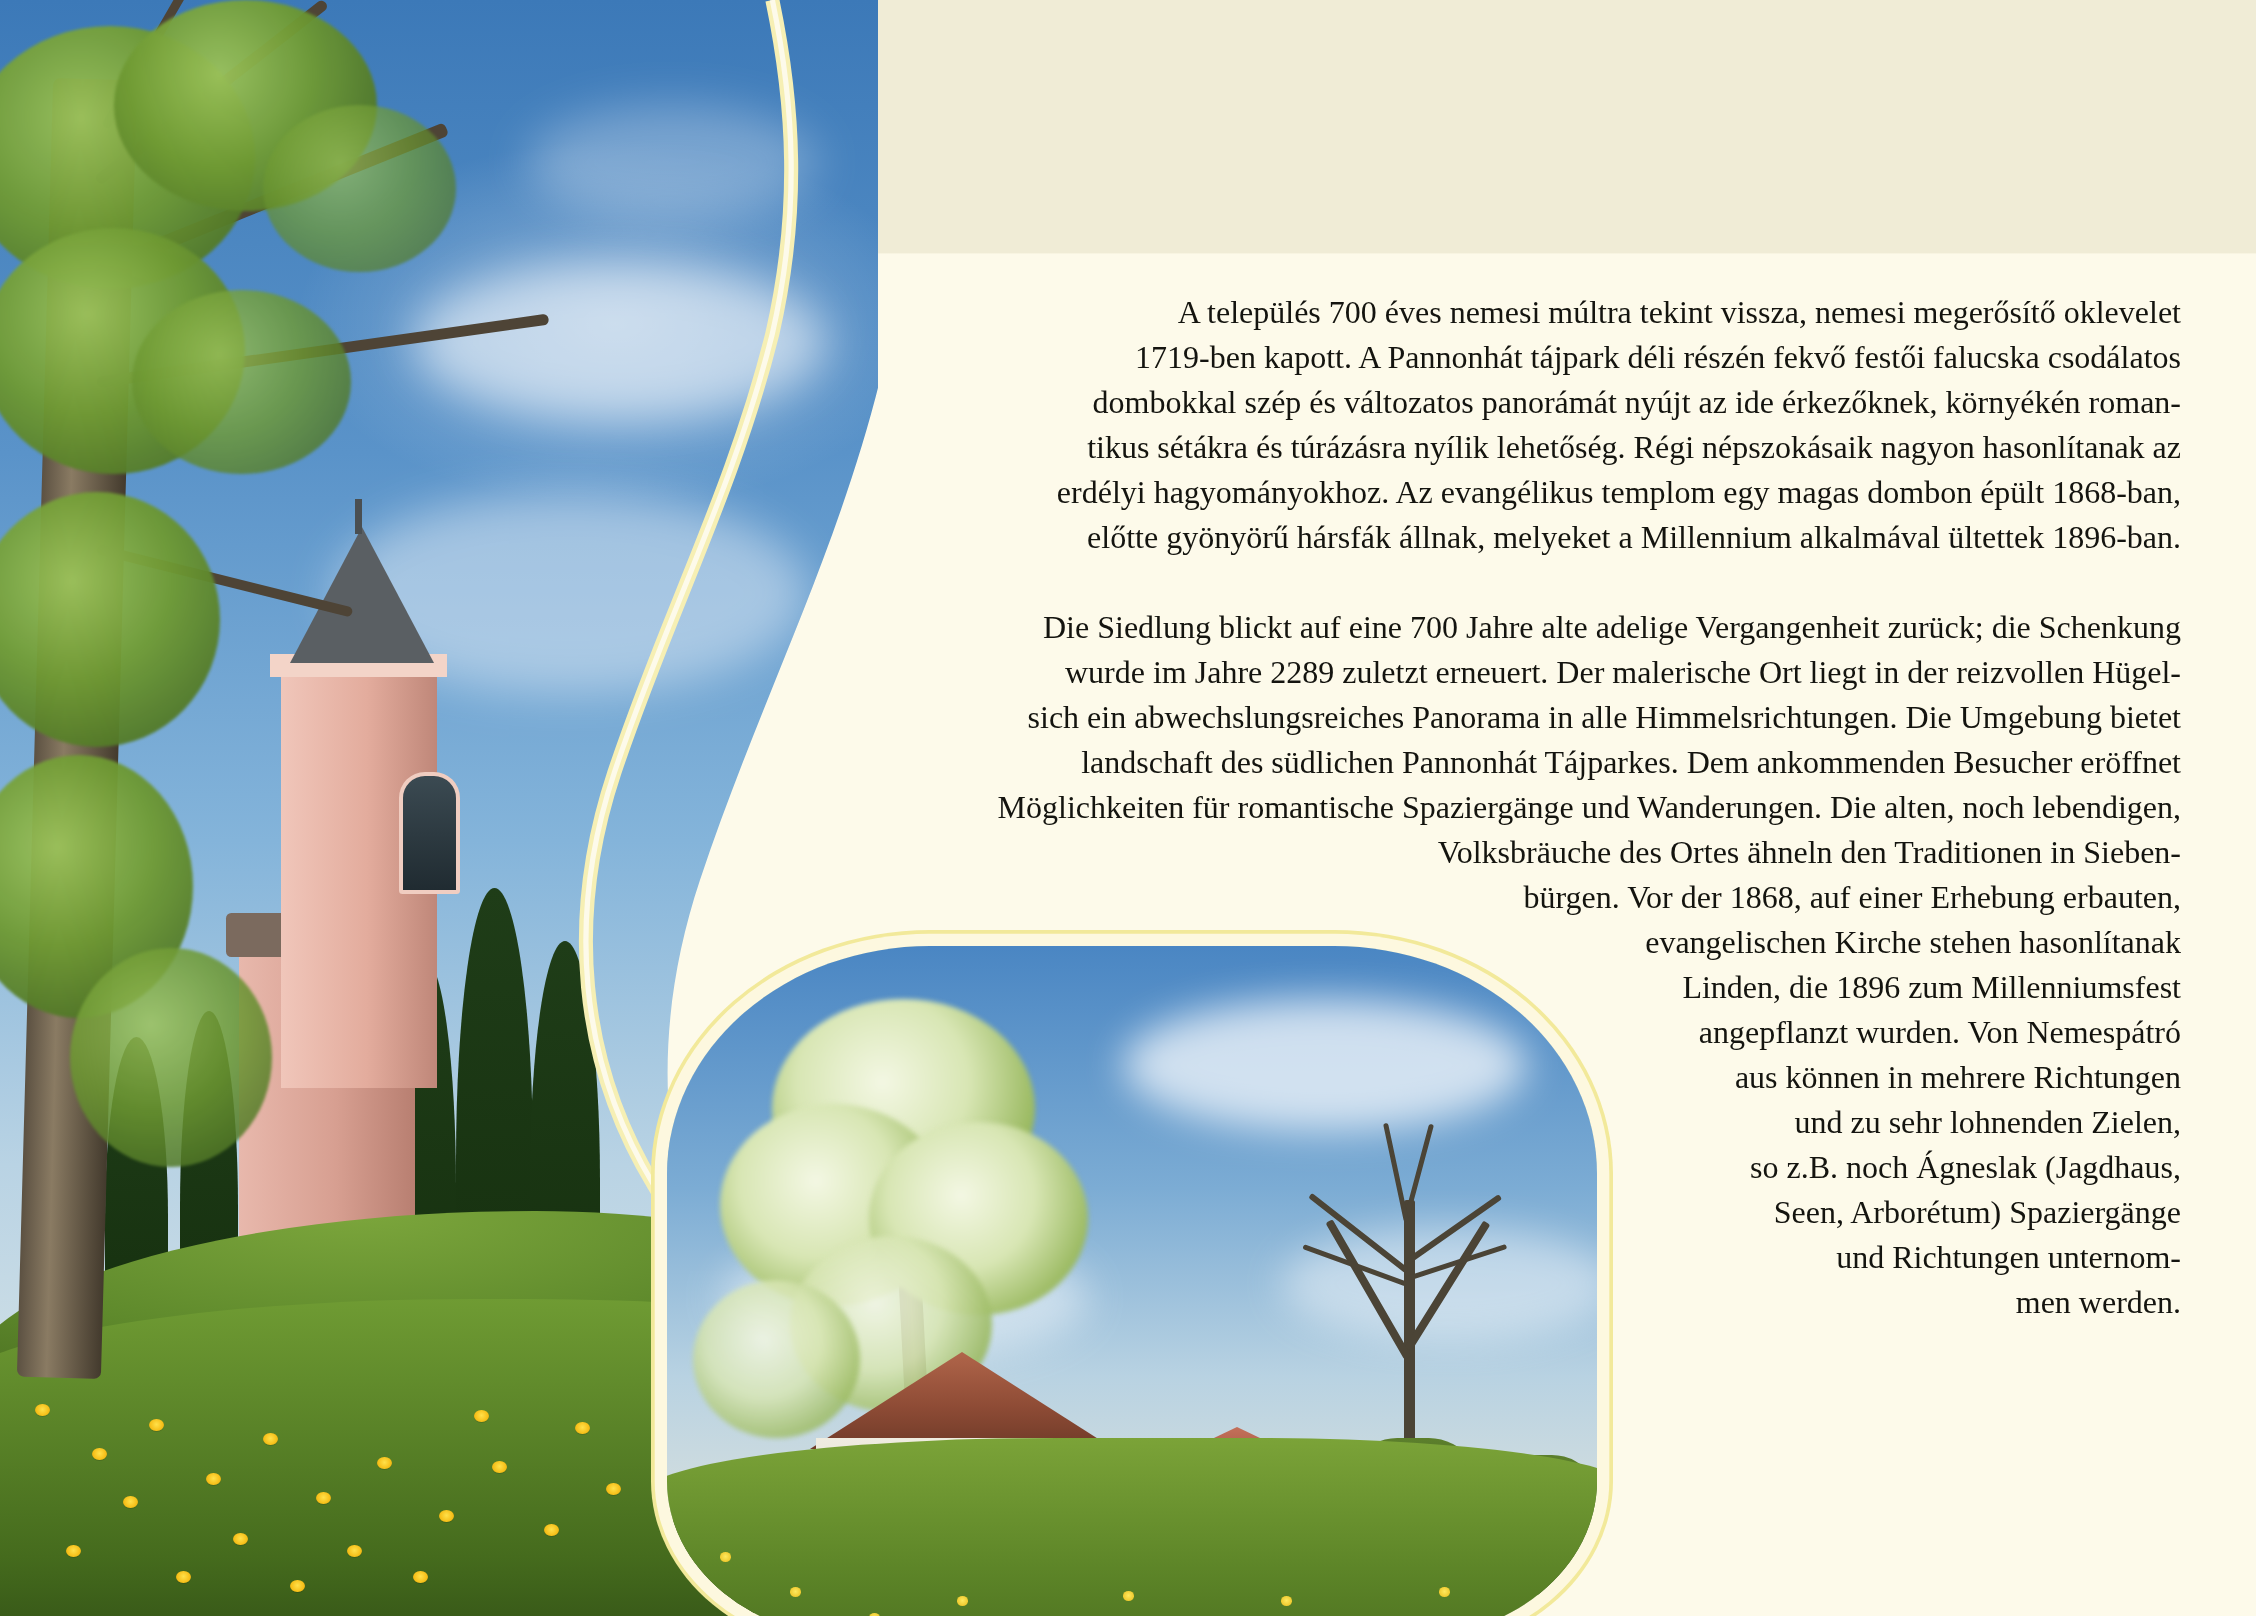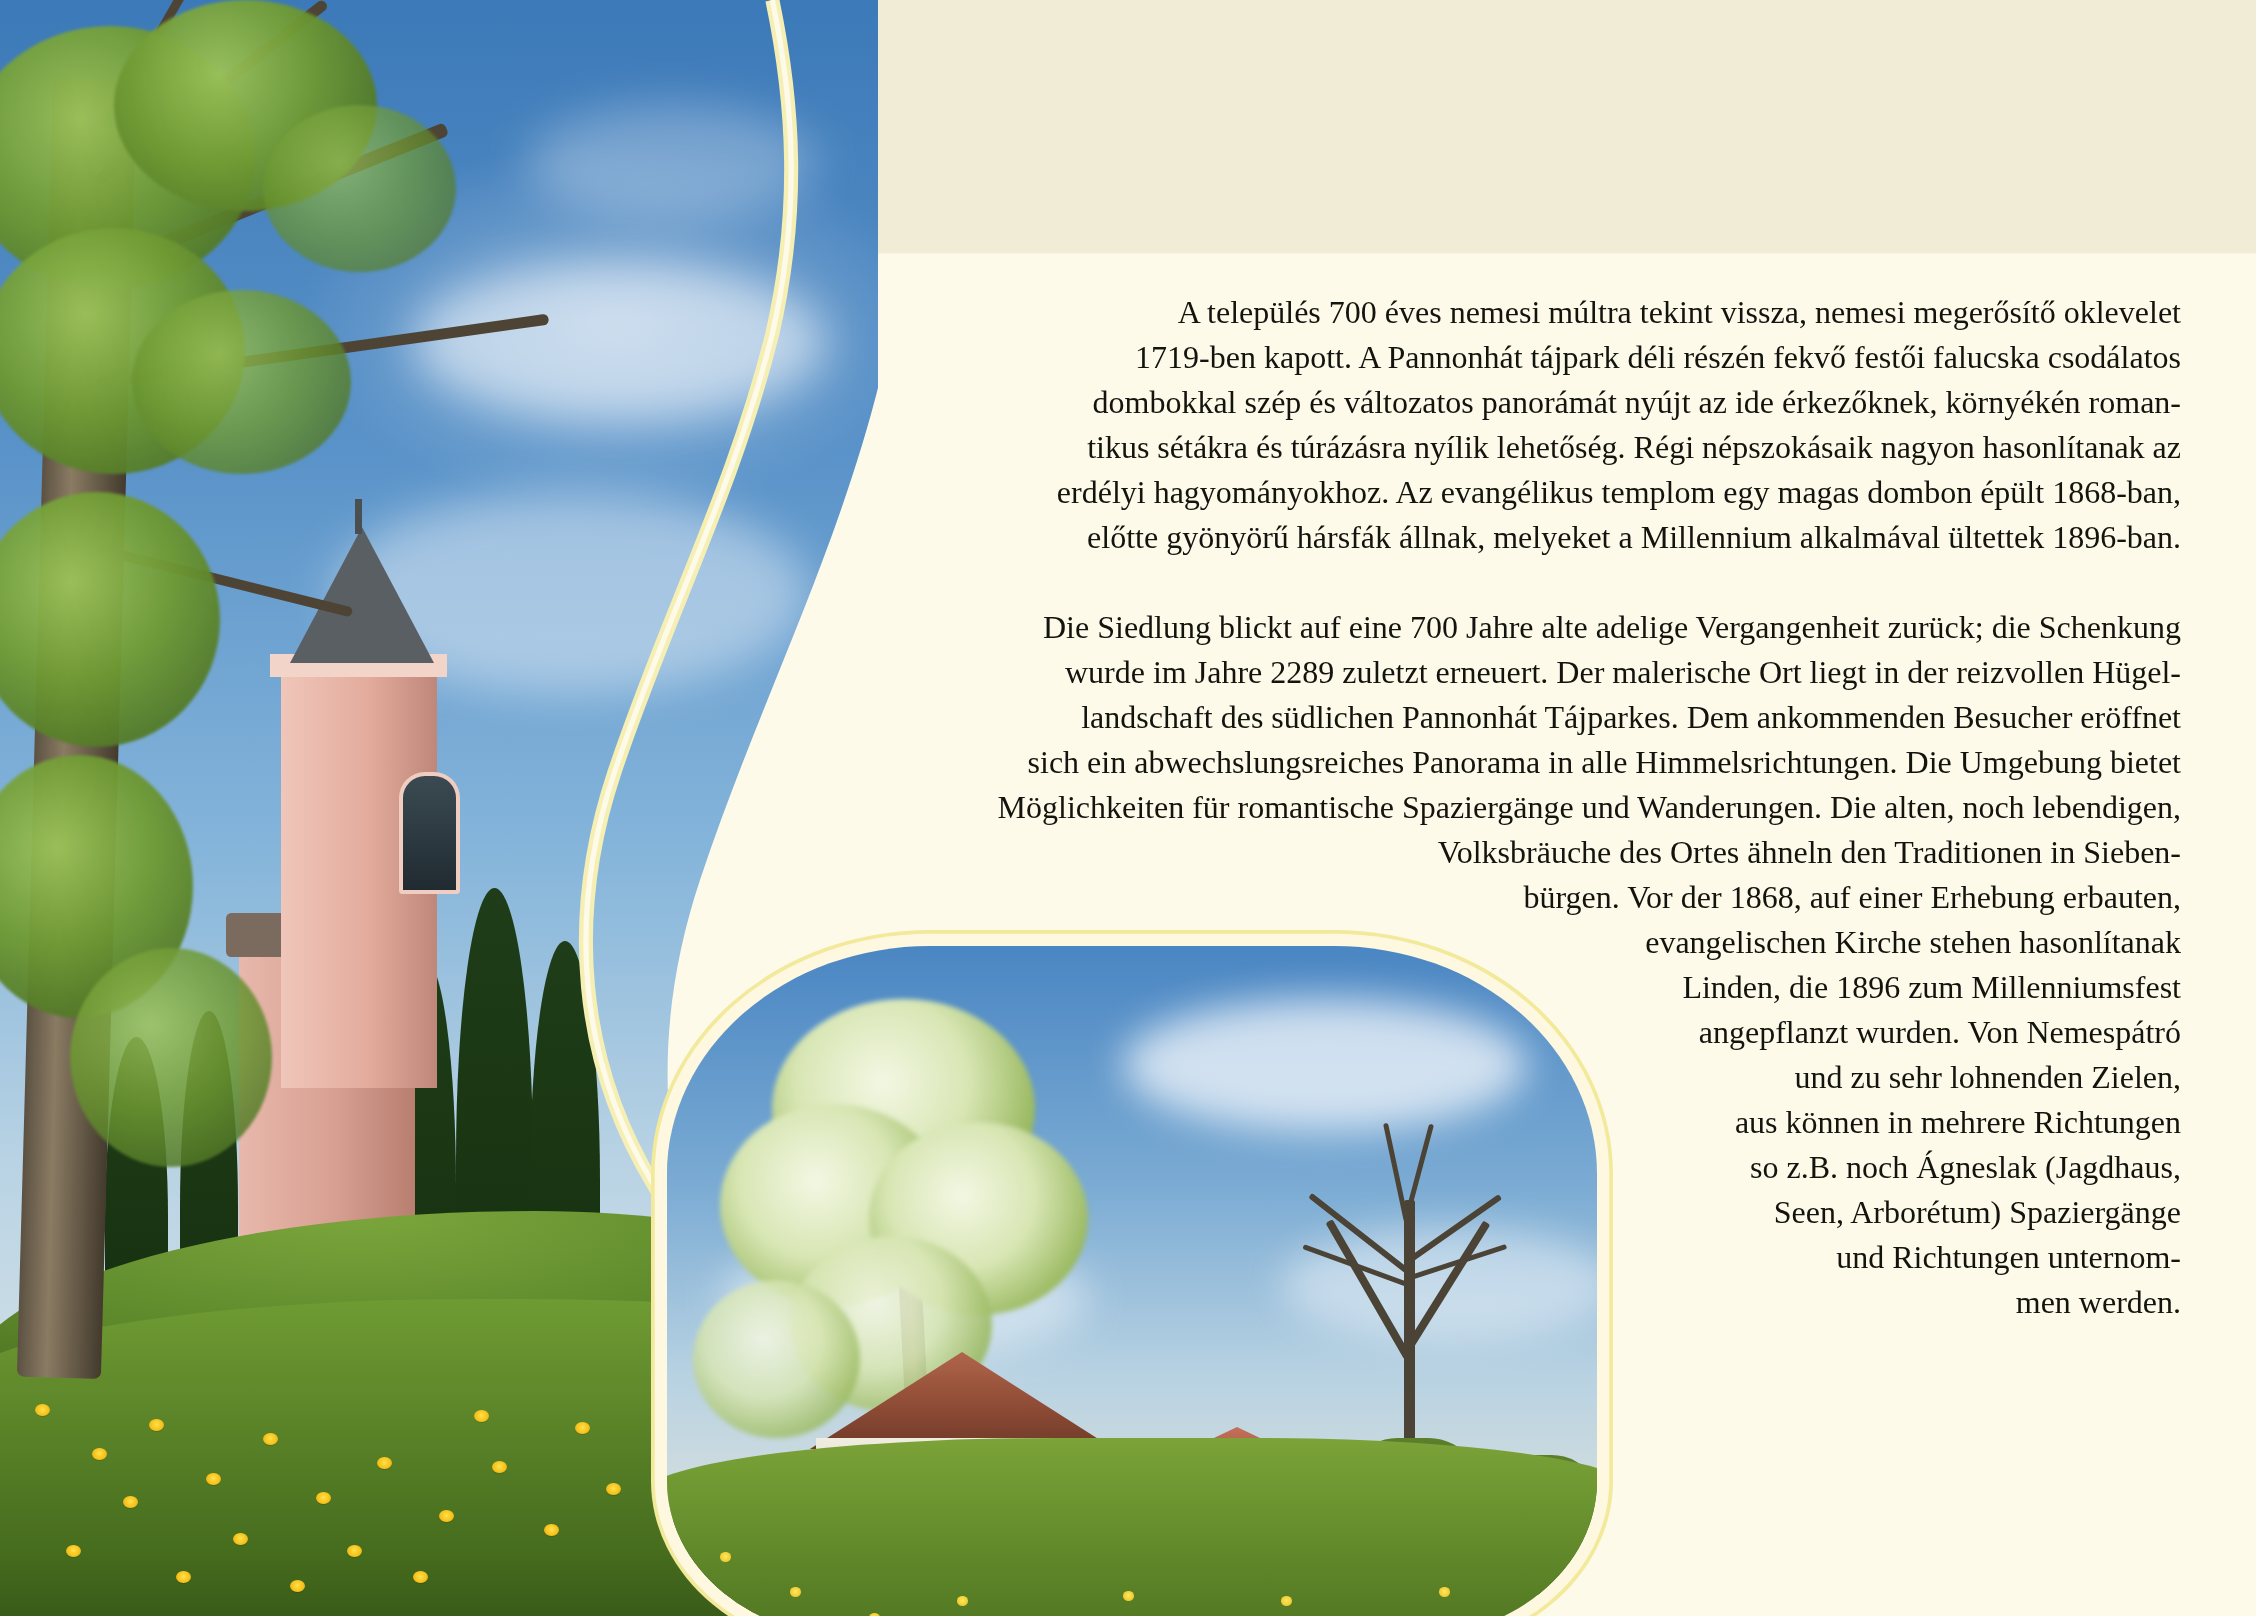--- a/index.html
+++ b/index.html
@@ -447,30 +447,30 @@
       <span class="ln">1719-ben kapott. A Pannonhát tájpark déli részén fekvő festői falucska csodálatos</span>
       <span class="ln">dombokkal szép és változatos panorámát nyújt az ide érkezőknek, környékén roman-</span>
       <span class="ln">tikus sétákra és túrázásra nyílik lehetőség. Régi népszokásaik nagyon hasonlítanak az</span>
       <span class="ln">erdélyi hagyományokhoz. Az evangélikus templom egy magas dombon épült 1868-ban,</span>
       <span class="ln">előtte gyönyörű hársfák állnak, melyeket a Millennium alkalmával ültettek 1896-ban.</span>
     </p>
 
     <p class="para de">
       <span class="ln">Die Siedlung blickt auf eine 700 Jahre alte adelige Vergangenheit zurück; die Schenkung</span>
       <span class="ln">wurde im Jahre 2289 zuletzt erneuert. Der malerische Ort liegt in der reizvollen Hügel-</span>
+      <span class="ln">sich ein abwechslungsreiches Panorama in alle Himmelsrichtungen. Die Umgebung bietet</span>
       <span class="ln">landschaft des südlichen Pannonhát Tájparkes. Dem ankommenden Besucher eröffnet</span>
-      <span class="ln">sich ein abwechslungsreiches Panorama in alle Himmelsrichtungen. Die Umgebung bietet</span>
       <span class="ln">Möglichkeiten für romantische Spaziergänge und Wanderungen. Die alten, noch lebendigen,</span>
       <span class="ln">Volksbräuche des Ortes ähneln den Traditionen in Sieben-</span>
       <span class="ln">bürgen. Vor der 1868, auf einer Erhebung erbauten,</span>
       <span class="ln">evangelischen Kirche stehen hasonlítanak</span>
       <span class="ln">Linden, die 1896 zum Millenniumsfest</span>
       <span class="ln">angepflanzt wurden. Von Nemespátró</span>
+      <span class="ln">aus können in mehrere Richtungen</span>
       <span class="ln">und zu sehr lohnenden Zielen,</span>
-      <span class="ln">aus können in mehrere Richtungen</span>
       <span class="ln">so z.B. noch Ágneslak (Jagdhaus,</span>
       <span class="ln">Seen, Arborétum) Spaziergänge</span>
       <span class="ln">und Richtungen unternom-</span>
       <span class="ln">men werden.</span>
     </p>
 
   </div>
 
 </div>
 

